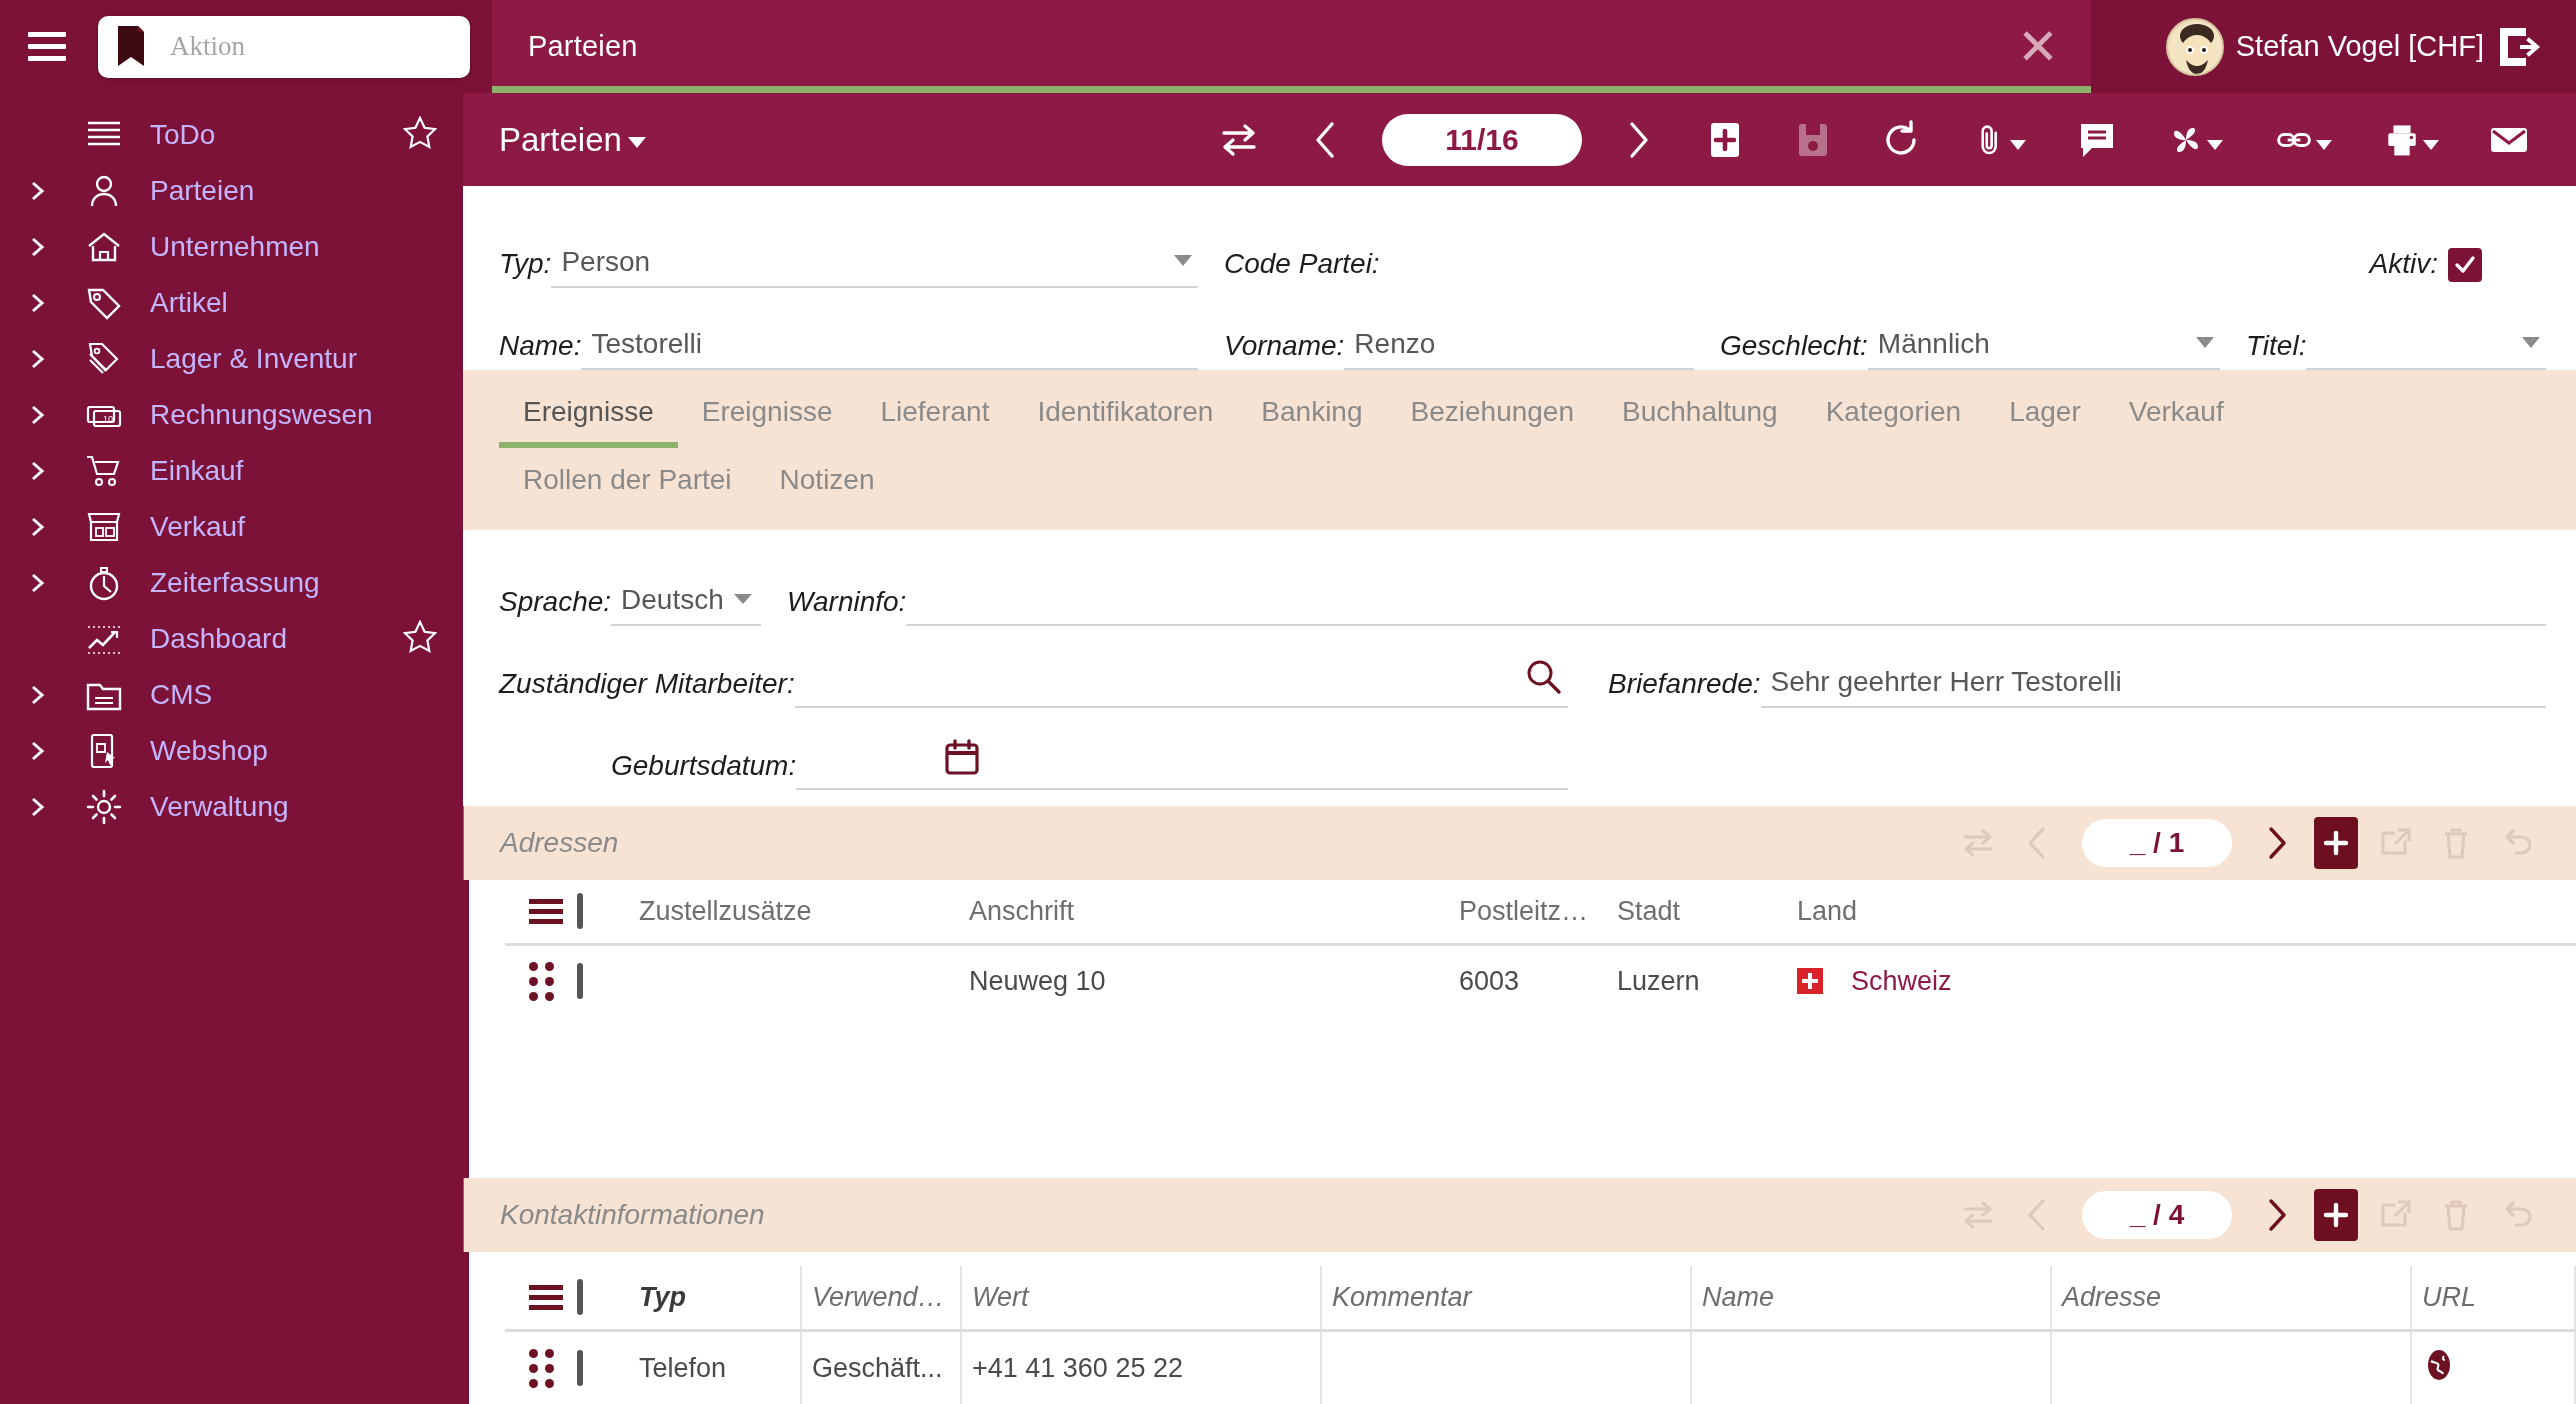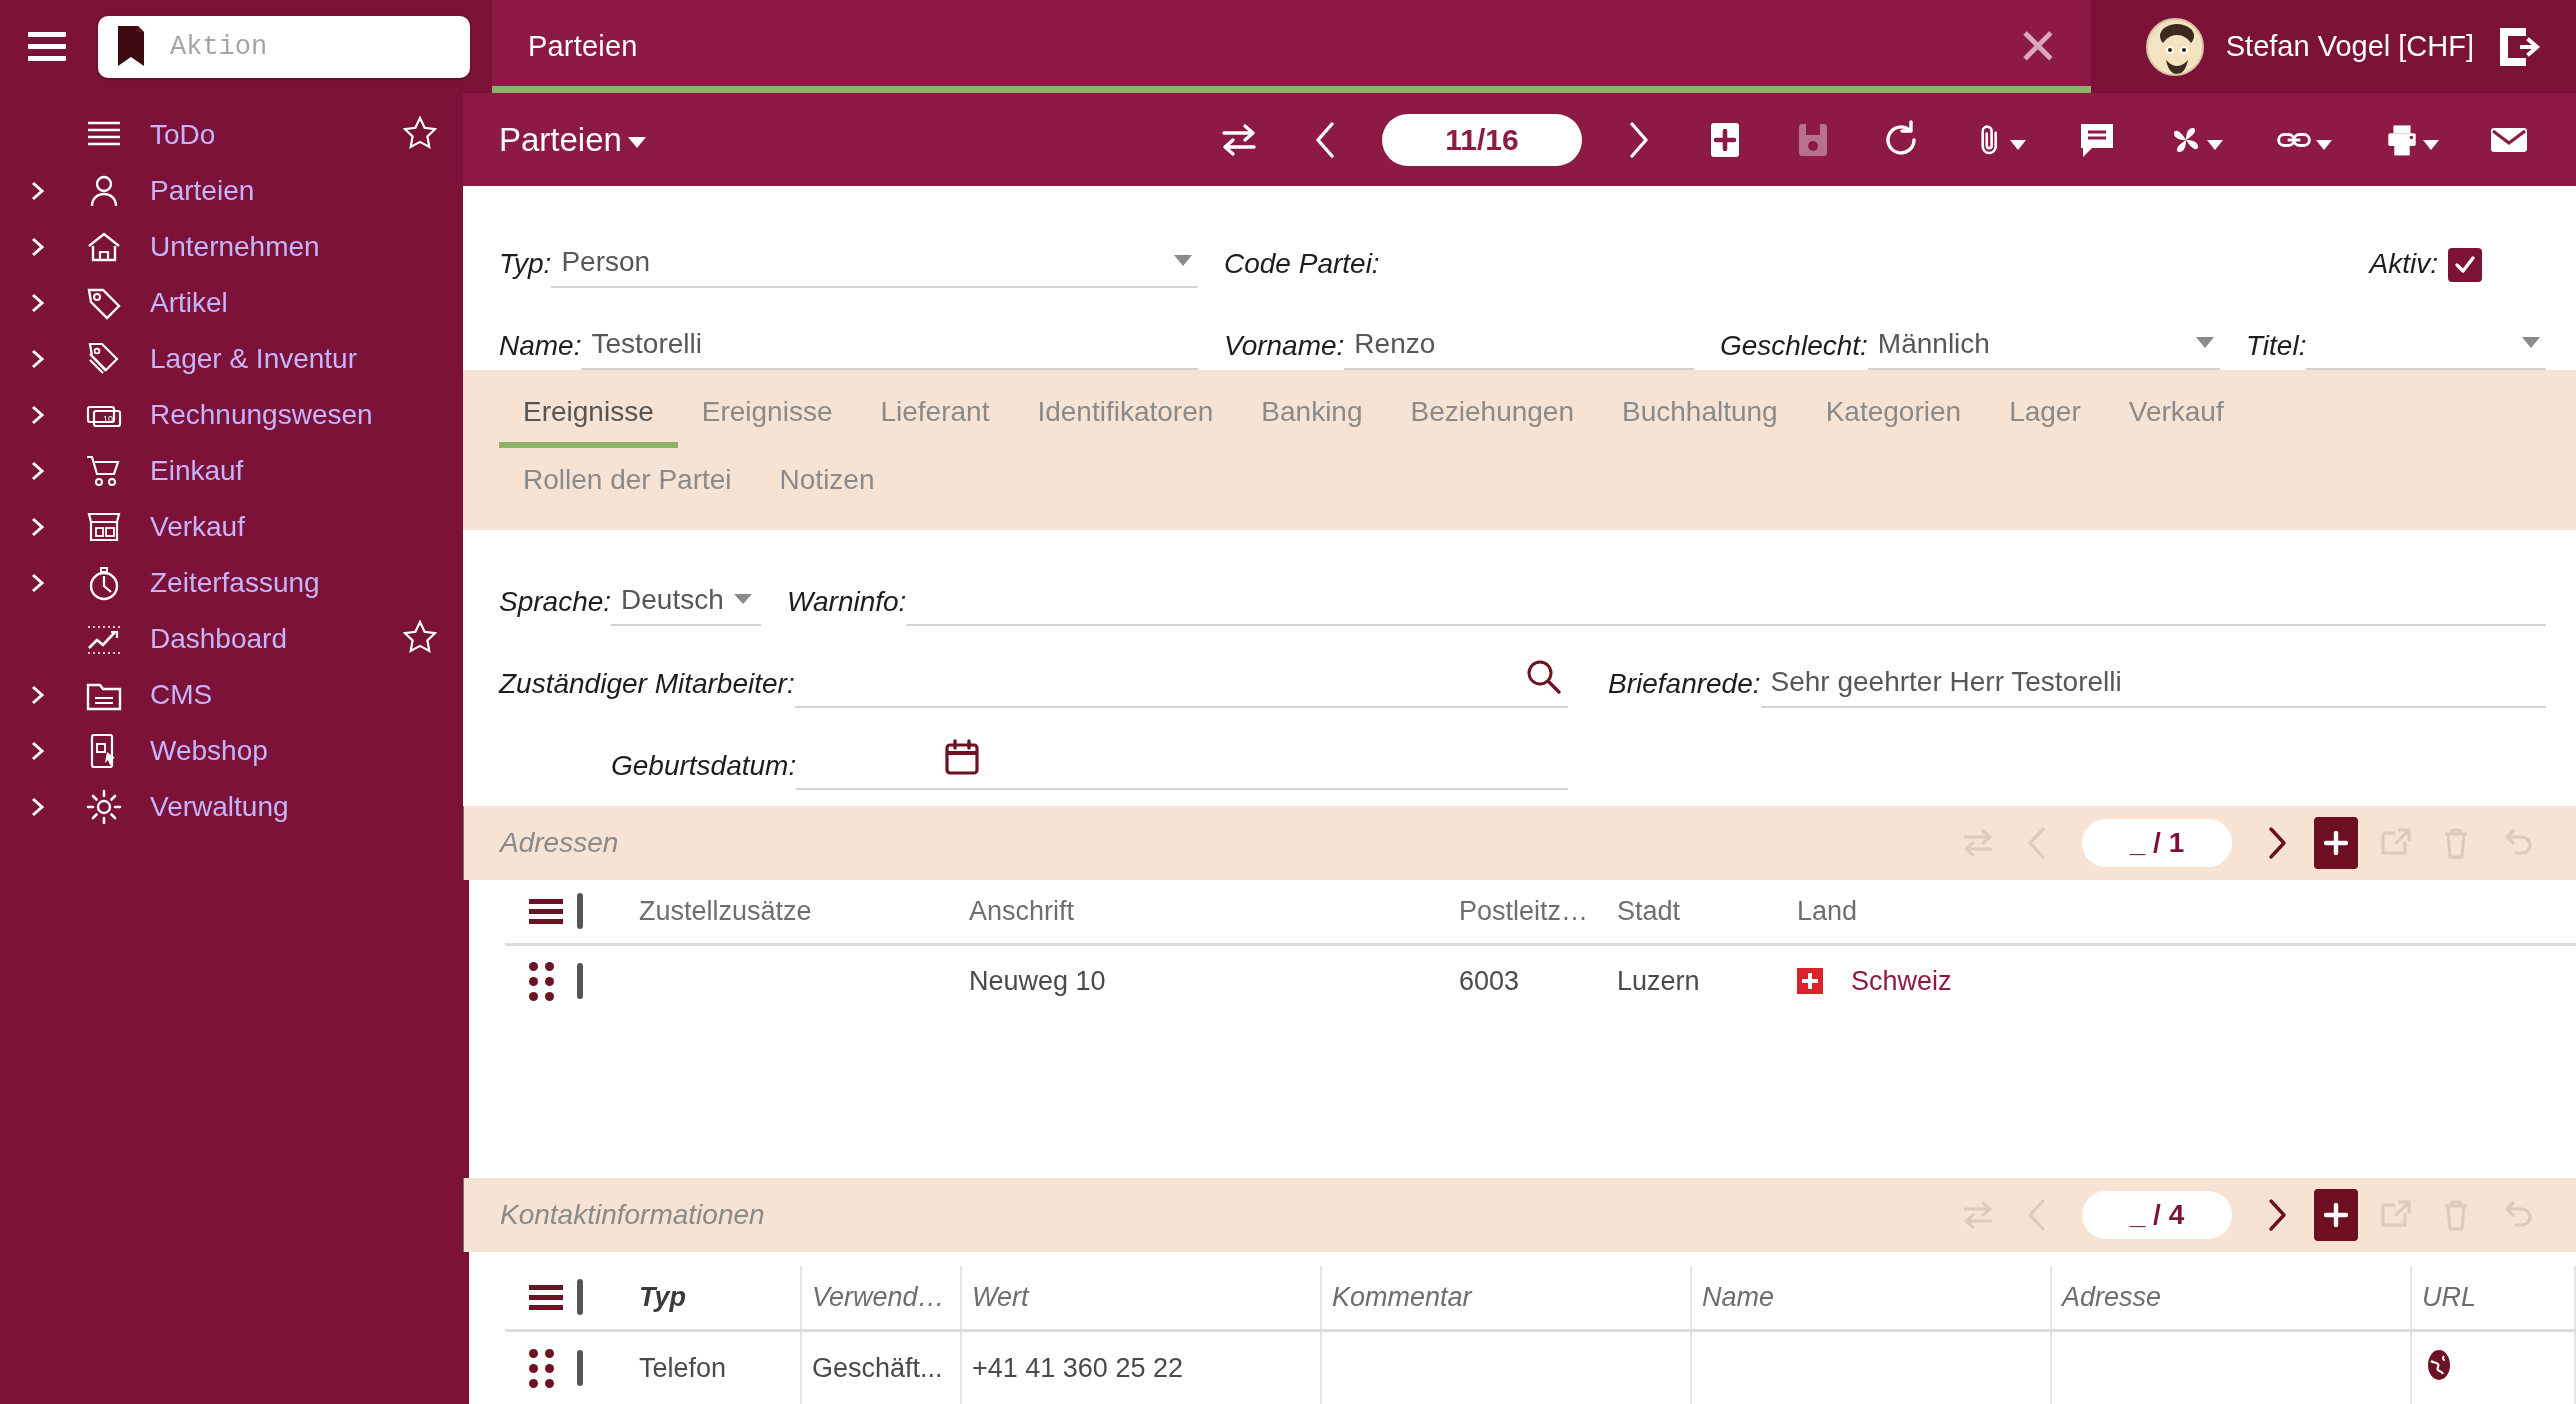--- a/index.html
+++ b/index.html
@@ -23,37 +23,37 @@
   .hamburger span { display: block; width: 38px; height: 5px; background: #fff; border-radius: 1px; }
 
   .action-box {
     background: #fff; border-radius: 10px; height: 62px; width: 372px;
     display: flex; align-items: center; padding: 0 14px; gap: 18px;
     margin-left: 5px; box-shadow: 0 1px 4px rgba(0,0,0,.28);
   }
   .bookmark-icon { width: 40px; height: 46px; flex: 0 0 40px; }
   .action-input {
     border: none; outline: none; font-size: 27px; color: #9b9b9b;
-    font-family: Liberation Mono, monospace; background: transparent; width: 100%;
+    font-family: Liberation Serif, serif; background: transparent; width: 100%;
   }
   .action-input::placeholder { color: #a5a5a5; }
 
   .tabstrip { flex: 1; display: flex; align-items: stretch; margin-left: 22px; height: 93px; }
   .doc-tab {
     background: #8c1a44; height: 93px; flex: 1; display: flex; align-items: center;
     justify-content: space-between; padding: 0 32px 0 36px; position: relative; cursor: pointer;
     max-width: 1599px;
   }
   .doc-tab::after {
     content:""; position: absolute; left: 0; right: 0; bottom: 0; height: 7px; background: #8cb369;
   }
   .doc-tab-title { color: #fff; font-size: 29px; letter-spacing: 0.2px; }
   .tab-close { color: #d7a9ba; font-size: 50px; line-height: 1; font-weight: 300; cursor: pointer; }
 
-  .user-area { display: flex; align-items: center; gap: 22px; padding: 0 34px 0 26px; height: 93px; }
+  .user-area { display: flex; align-items: center; gap: 12px; padding: 0 34px 0 26px; height: 93px; }
   .avatar {
     width: 58px; height: 58px; border-radius: 50%; background: #f0e0c2;
     border: 2px solid #d8c49e; overflow: hidden; flex: 0 0 58px; position: relative;
   }
   .user-name { color: #fff; font-size: 29px; white-space: nowrap; }
   .logout-icon { width: 46px; height: 46px; cursor: pointer; }
 
   
   .body { flex: 1; display: flex; min-height: 0; }
 

